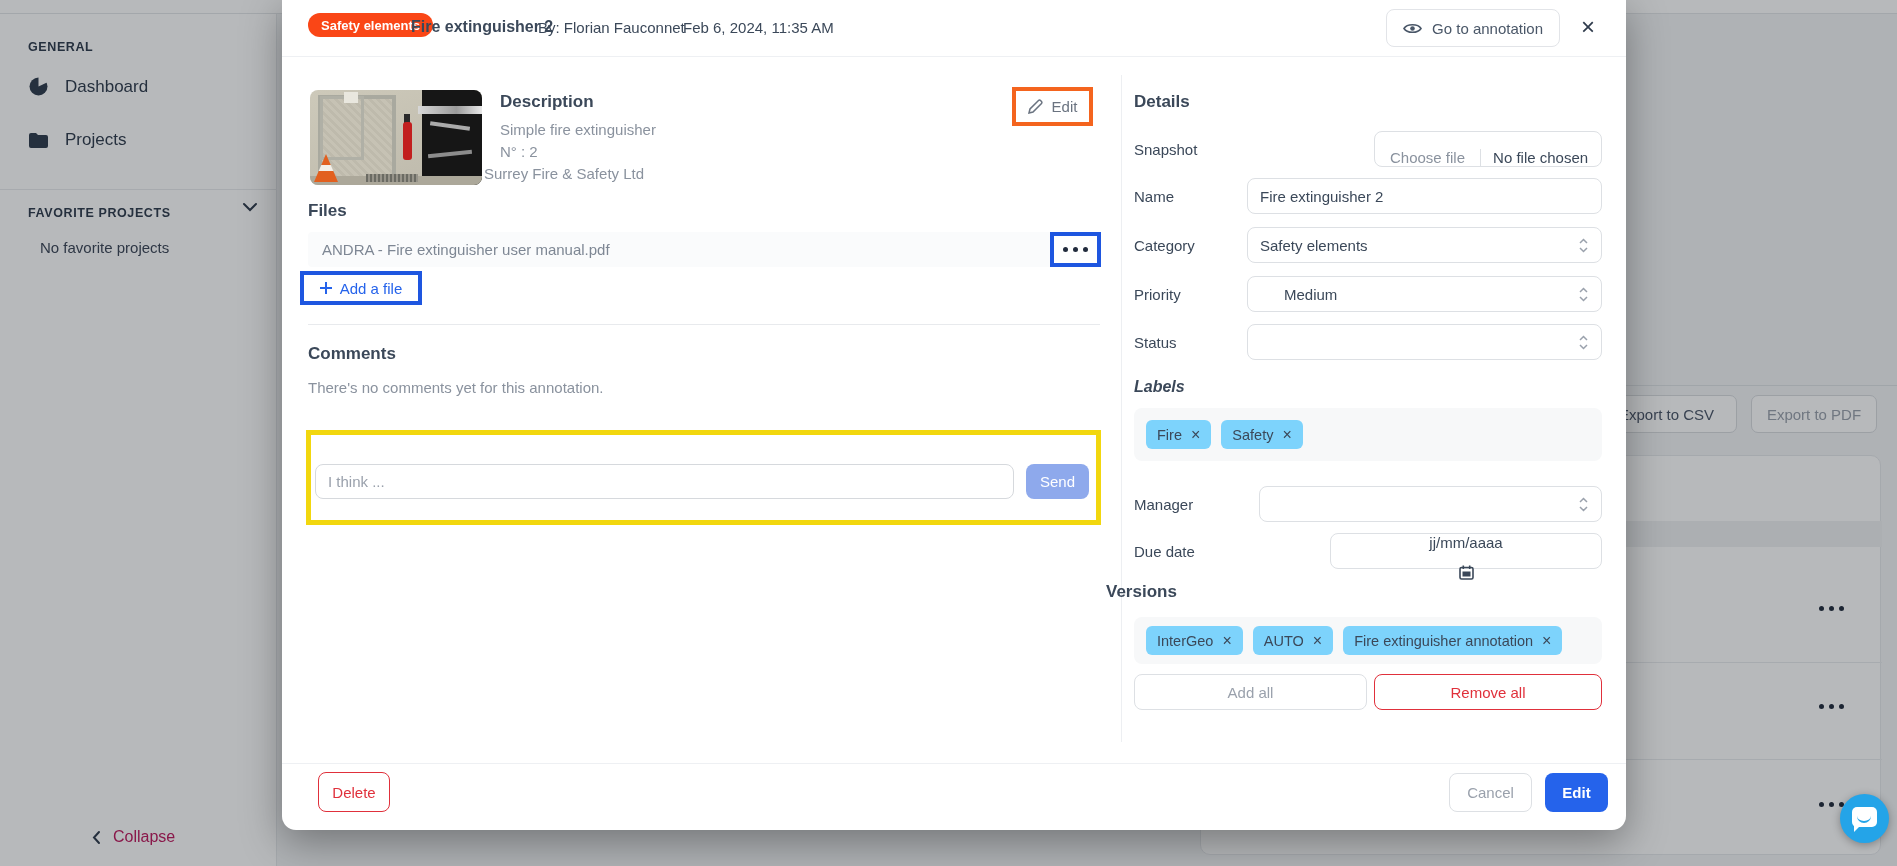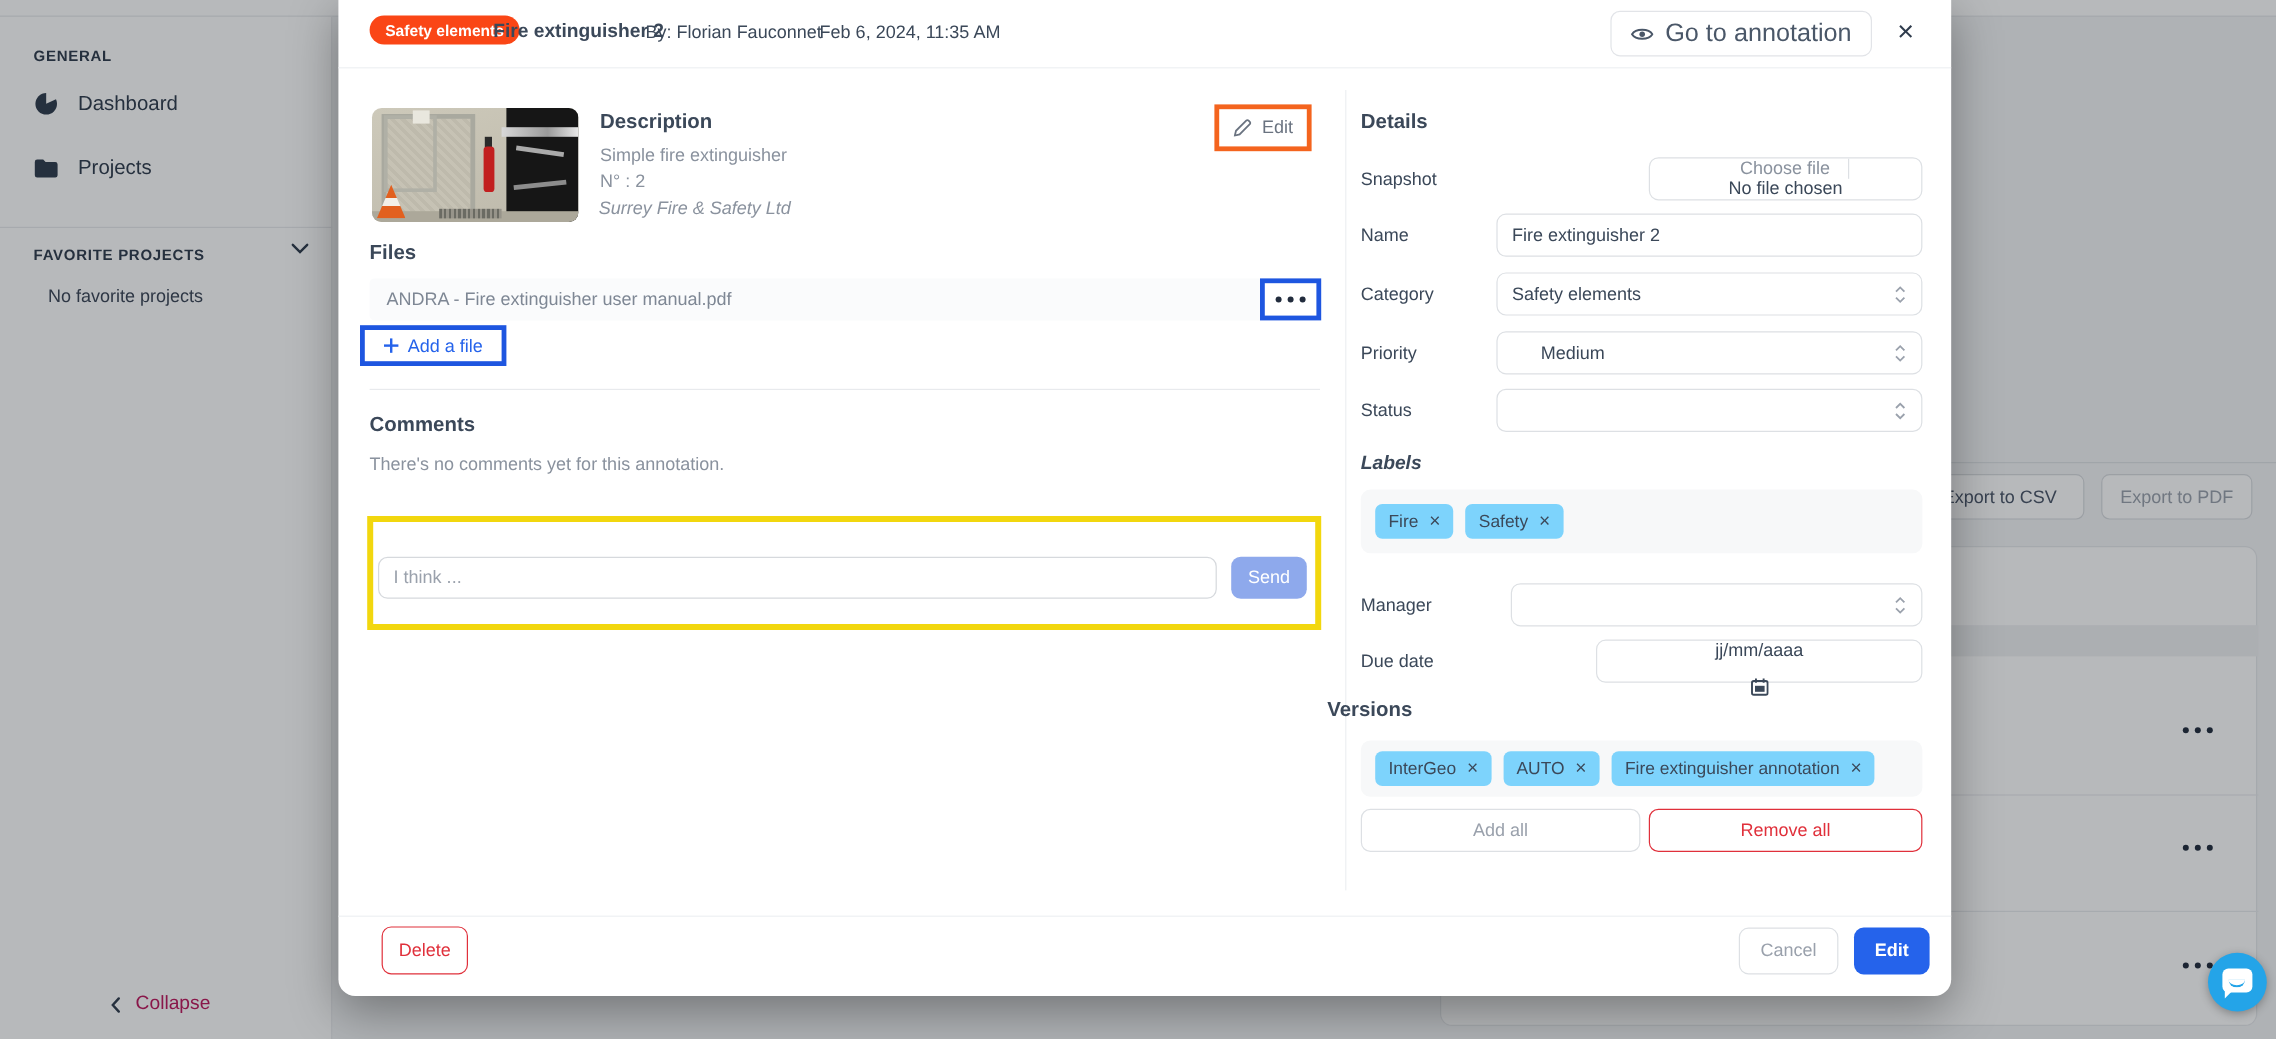--- a/index.html
+++ b/index.html
@@ -32,21 +32,21 @@
 
   
   #modal { left:282px; top:0; width:1344px; height:830px; z-index:10; background:#fff;
     border-radius:0 0 14px 14px; box-shadow:0 12px 40px rgba(0,0,0,.35); }
   .m-header { left:0; top:0; width:100%; height:57px; border-bottom:1px solid #EEF0F3; }
   .badge { left:26px; top:13px; height:24px; padding:0 13px; display:flex; align-items:center;
     background:var(--badge-bg,#FA4616); color:#fff; font-size:13px; font-weight:bold; border-radius:14px; }
   .m-title { left:129px; top:18px; font-size:16px; font-weight:bold; color:#3B4859; }
   .m-sub { top:19px; font-size:15px; color:#3B4859; }
   .gta-btn { right:66px; top:9px; height:38px; padding:0 16px; display:flex; align-items:center; gap:10px;
-    border:1px solid #E2E4E8; border-radius:8px; background:#fff; font-size:21px; color:#4A5768; cursor:pointer; }
+    border:1px solid #E2E4E8; border-radius:8px; background:#fff; font-size:15px; color:#4A5768; cursor:pointer; }
   .close-x { right:24px; top:13px; width:28px; height:28px; display:flex; align-items:center; justify-content:center;
     font-size:24px; color:#2F3B4C; cursor:pointer; }
   .close-x::before { content:"×"; }
 
   
   .photo { left:28px; top:90px; width:172px; height:95px; border-radius:8px; overflow:hidden;
     background:linear-gradient(160deg,#CDC9BA,#BDB9AB); }
   .ph-door { left:8px; top:5px; width:78px; height:86px; border:4px solid #A9A99F; background:
     repeating-linear-gradient(45deg,#C6C2B4 0 3px,#BEBAAC 3px 6px); }
   .ph-door-in { left:10px; top:6px; width:44px; height:64px; border:3px solid #B0B0A6; }
@@ -102,21 +102,21 @@
   .fld-label { font-size:15px; color:#3B4859; }
   .ctl { border:1px solid #DDE0E4; border-radius:8px; background:#fff; display:flex; align-items:center;
     padding:0 12px; font-size:15px; color:#3B4859; height:36px; }
   .ctl .grow { flex:1; }
   .chips-box { background:#F7F8F9; border-radius:8px; display:flex; align-items:center; gap:10px; padding:0 12px; }
   .chip { height:29px; background:#7dd3fc; border-radius:6px; display:flex; align-items:center; gap:9px;
     padding:0 11px; font-size:14.5px; color:#3B4859; }
   .chip-x { font-size:16px; color:#3B4859; cursor:pointer; line-height:1; }
   .chip-x::before { content:"×"; }
   .file-input { left:1092px; top:131px; width:228px; height:36px; border:1px solid #DDE0E4; border-radius:8px;
-    display:flex; align-items:center; overflow:hidden; background:#fff;flex-direction:column; }
+    display:flex; align-items:flex-end; overflow:hidden; background:#fff; }
   .choose-seg { display:flex; align-items:center; padding:0 15px; border-right:1px solid #DDE0E4;
     color:#8A929E; font-size:15px; cursor:pointer; }
   .nofile-seg { display:flex; align-items:center; padding:0 12px; color:#3B4859; font-size:15px; }
 
   .ghost-btn { border:1px solid #DDE0E4; border-radius:8px; background:#fff; font-size:15px; color:#9AA1AC;
     display:flex; align-items:center; justify-content:center; cursor:pointer; }
   .danger-btn { border:1px solid var(--danger-red,#E0303B); border-radius:8px; background:#fff; font-size:15px;
     color:var(--danger-red,#E0303B); display:flex; align-items:center; justify-content:center; cursor:pointer; }
 
   .m-footer-line { left:0; top:763px; width:100%; height:1px; background:#EEF0F3; }
@@ -241,21 +241,21 @@
       <div class="abs ph-ext-top"></div>
         <div class="abs ph-ext"></div>
       <div class="abs ph-floor"></div>
         <div class="abs ph-grate"></div>
       <div class="abs ph-cone"></div>
     </div>
 
     <div class="abs h2" style="left:218px; top:92px;">Description</div>
     <div class="abs desc-line" style="left:218px; top:121px;">Simple fire extinguisher</div>
     <div class="abs desc-line" style="left:218px; top:143px;">N° : 2</div>
-    <div class="abs desc-line" style="left:217px; top:165px;font-style:italic;">Surrey Fire &amp; Safety Ltd</div>
+    <div class="abs desc-line" style="left:202px; top:165px;">Surrey Fire &amp; Safety Ltd</div>
 
     <div class="abs edit-top-wrap hl-orange">
       <button class="edit-top-btn">
         <span>
           <svg width="15" height="15" viewBox="0 0 15 15">
               <path d="M1 14 l1-4 8.5-8.5 a1.4 1.4 0 0 1 2 0 l1 1 a1.4 1.4 0 0 1 0 2 L5 13 Z" fill="none" stroke="#6A7380" stroke-width="1.5"></path>
             </svg>
         </span>
         <span>Edit</span>
       </button>

